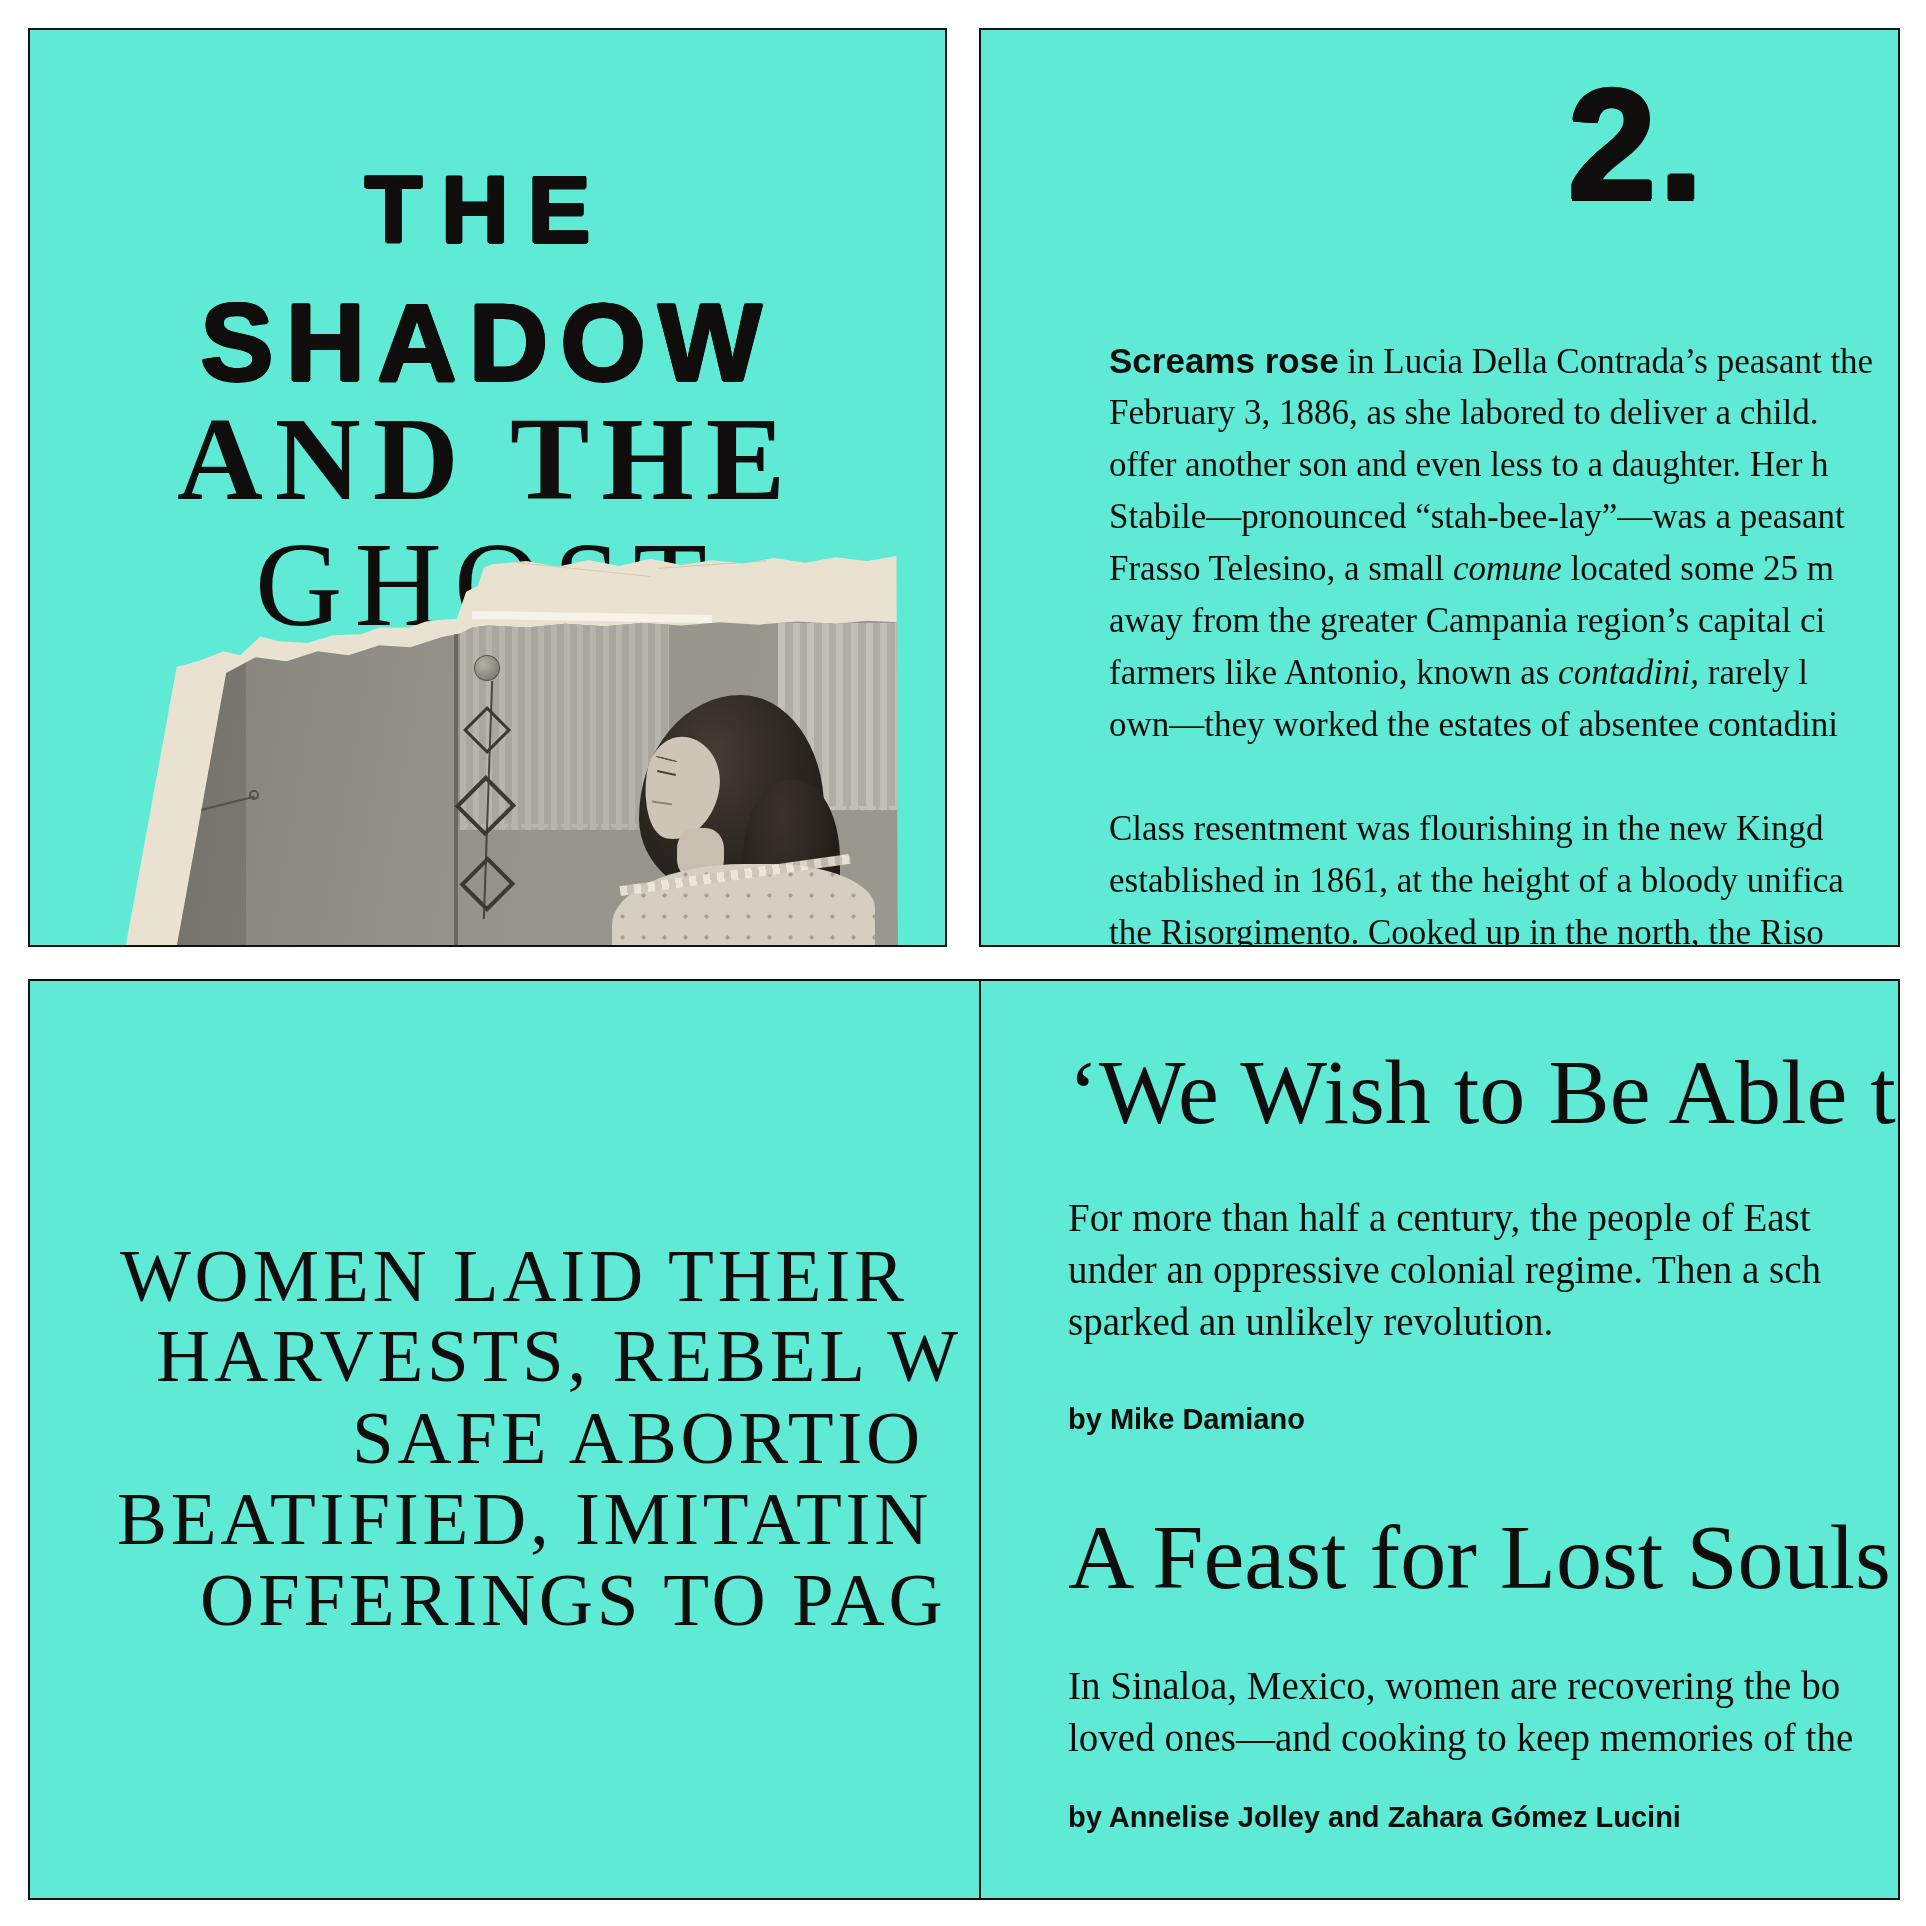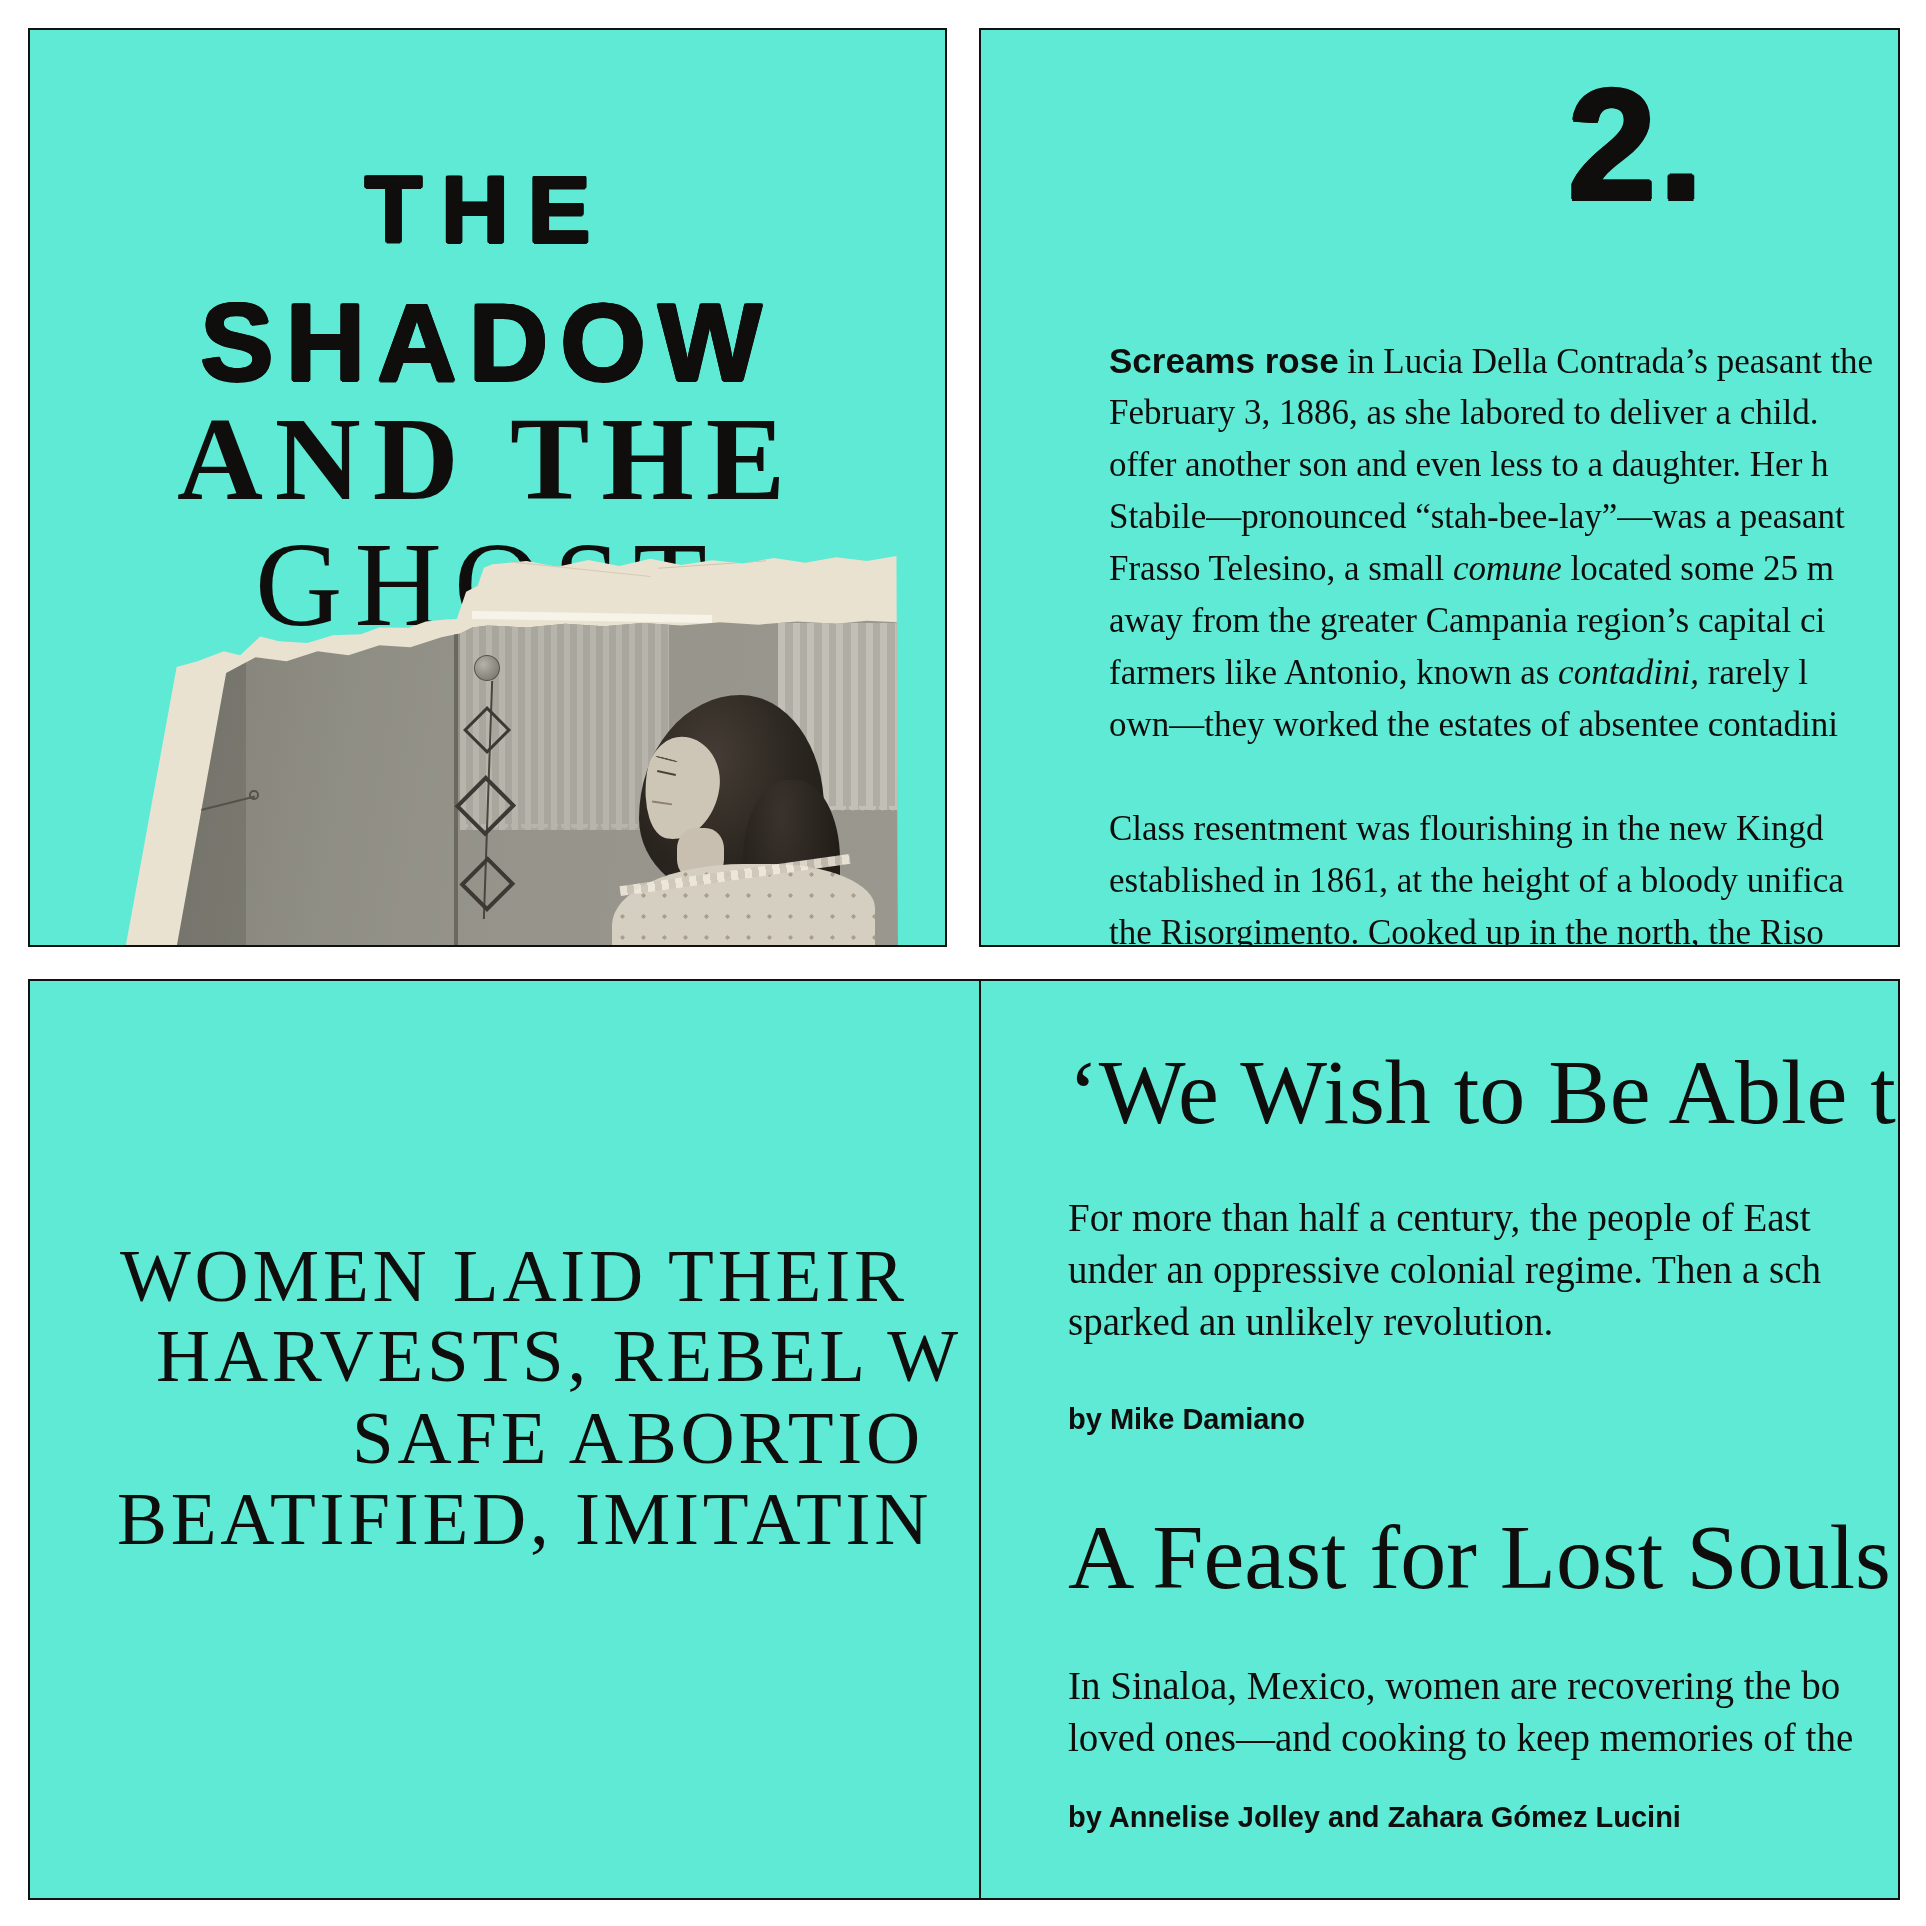--- a/index.html
+++ b/index.html
@@ -178,20 +178,21 @@
     <div class="bodyline"><span>established in 1861, at the height of a bloody unifica</span></div>
     <div class="bodyline"><span>the Risorgimento. Cooked up in the north, the Riso</span></div>
   </div>
 </section>
 
 <section class="card" id="card-pullquote">
   <div class="pq-line" id="pq1">WOMEN LAID THEIR</div>
   <div class="pq-line" id="pq2">HARVESTS, REBEL W</div>
   <div class="pq-line" id="pq3">SAFE ABORTIO</div>
   <div class="pq-line" id="pq4">BEATIFIED, IMITATIN</div>
+  <div class="pq-line" id="pq5">OFFERINGS TO PAG</div>
 </section>
 
 <section class="card" id="card-contents">
   <div class="story-h" id="story1-h">‘We Wish to Be Able to</div>
   <div class="story-dek" id="story1-dek">
     <div class="dek-line">For more than half a century, the people of East</div>
     <div class="dek-line">under an oppressive colonial regime. Then a sch</div>
     <div class="dek-line">sparked an unlikely revolution.</div>
   </div>
   <div class="story-by" id="story1-by">by Mike Damiano</div>

